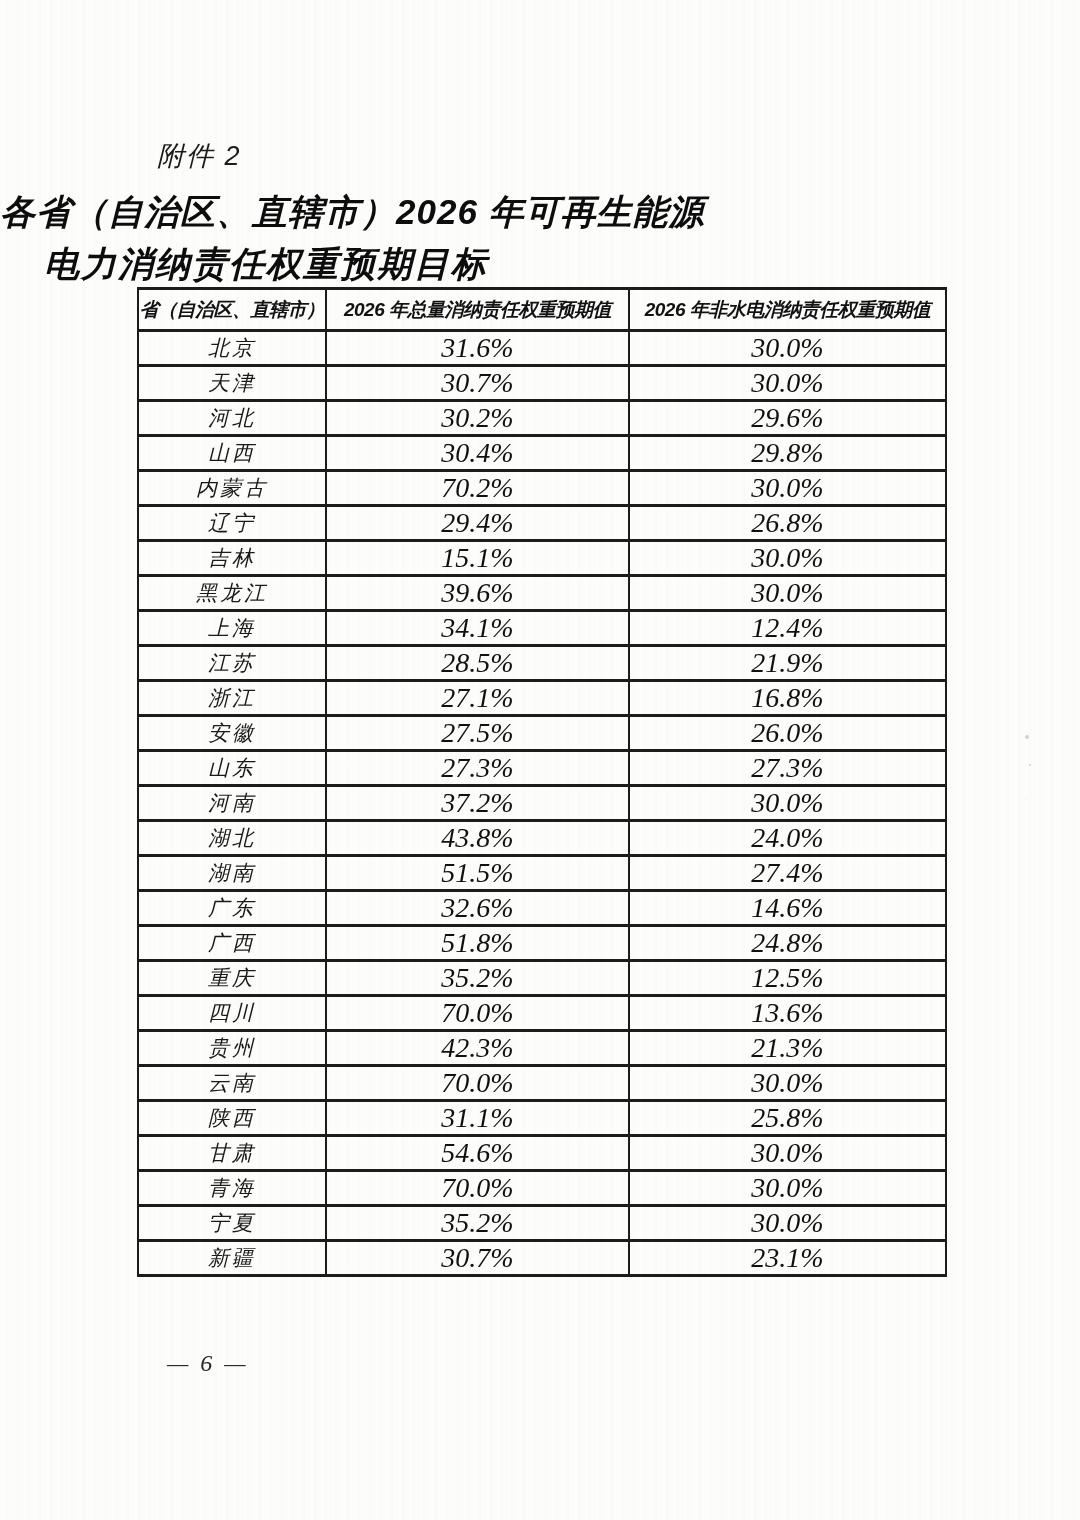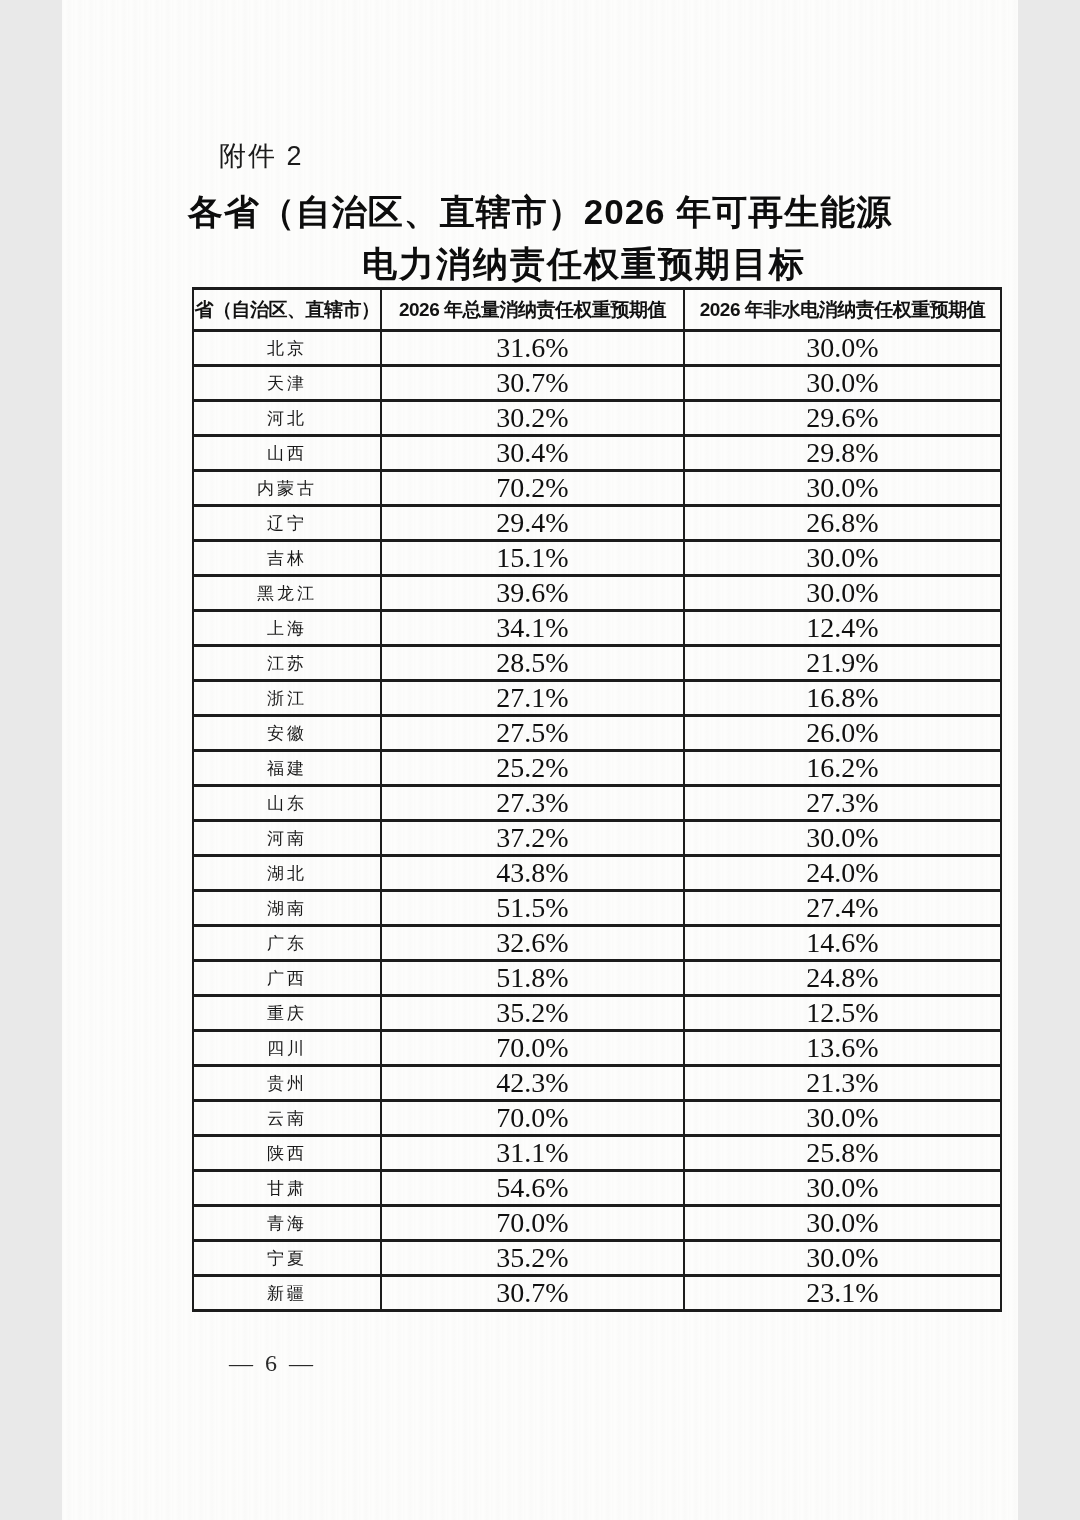--- a/index.html
+++ b/index.html
@@ -2,64 +2,64 @@
 <html><head>
 <meta charset="utf-8">
 <style>
   html, body {
     margin: 0;
     padding: 0;
     background: #e9e9e9;
   }
   .page {
     position: relative;
-    width: 956px;
+    width: 1080px;
     height: 1520px;
     margin: 0 auto;
     background:
       repeating-linear-gradient(90deg,
         rgba(0,0,0,0.010) 0px, rgba(0,0,0,0.0) 3px, rgba(0,0,0,0.012) 7px,
         rgba(0,0,0,0.0) 11px),
       #fdfdfc;
     overflow: hidden;
     color: #161616;
     font-family: "Liberation Serif", "DejaVu Serif", serif;
+    font-style: italic;
   }
   .attachment-label {
     position: absolute;
     left: 157px;
     top: 138px;
     font-size: 27px;
     letter-spacing: 2px;
     color: #1b1b1b;
     font-family: "Liberation Sans", "DejaVu Sans", sans-serif;
   }
   .doc-title {
     position: absolute;
     left: 0;
     width: 100%;
-    text-align: center;
     font-family: "Liberation Sans", "DejaVu Sans", sans-serif;
     font-weight: 700;
     color: #0d0d0d;
   }
   .doc-title.line1 {
     top: 189px;
     font-size: 35px;
     letter-spacing: 1px;
   }
   .doc-title.line2 {
     top: 241px;
     font-size: 35px;
     letter-spacing: 2px;
     padding-left: 44px;
   }
   table.weights {
     position: absolute;
-    left: 130px;
+    left: 137px;
     top: 287px;
     width: 808px;
     border-collapse: collapse;
     table-layout: fixed;
     background: transparent;
     padding-left: 31px;
   }
   table.weights col.c1 { width: 188px; }
   table.weights col.c2 { width: 303px; }
   table.weights col.c3 { width: 317px; }
@@ -80,21 +80,21 @@
     font-weight: 600;
     font-size: 19px;
     letter-spacing: -0.5px;
     color: #121212;
   }
   table.weights td {
     height: 26.8px;
   }
   td.province-cell {
     font-family: "Liberation Sans", "DejaVu Sans", sans-serif;
-    font-size: 17px;
+    font-size: 21px;
     letter-spacing: 3px;
     color: #1a1a1a;
     margin-top: 13px;
   }
   td.value-cell {
     font-family: "Liberation Serif", "DejaVu Serif", serif;
     font-size: 28px;
     color: #101010;
   }
   .page-number {
@@ -208,25 +208,20 @@
       <td class="value-cell">27.1%</td>
       <td class="value-cell">16.8%</td>
     </tr>
 
     <tr>
       <td class="province-cell">安徽</td>
       <td class="value-cell">27.5%</td>
       <td class="value-cell">26.0%</td>
     </tr>
 
-    <tr>
-      <td class="province-cell">福建</td>
-      <td class="value-cell">25.2%</td>
-      <td class="value-cell">16.2%</td>
-    </tr>
 
 
     <tr>
       <td class="province-cell">山东</td>
       <td class="value-cell">27.3%</td>
       <td class="value-cell">27.3%</td>
     </tr>
 
     <tr>
       <td class="province-cell">河南</td>

